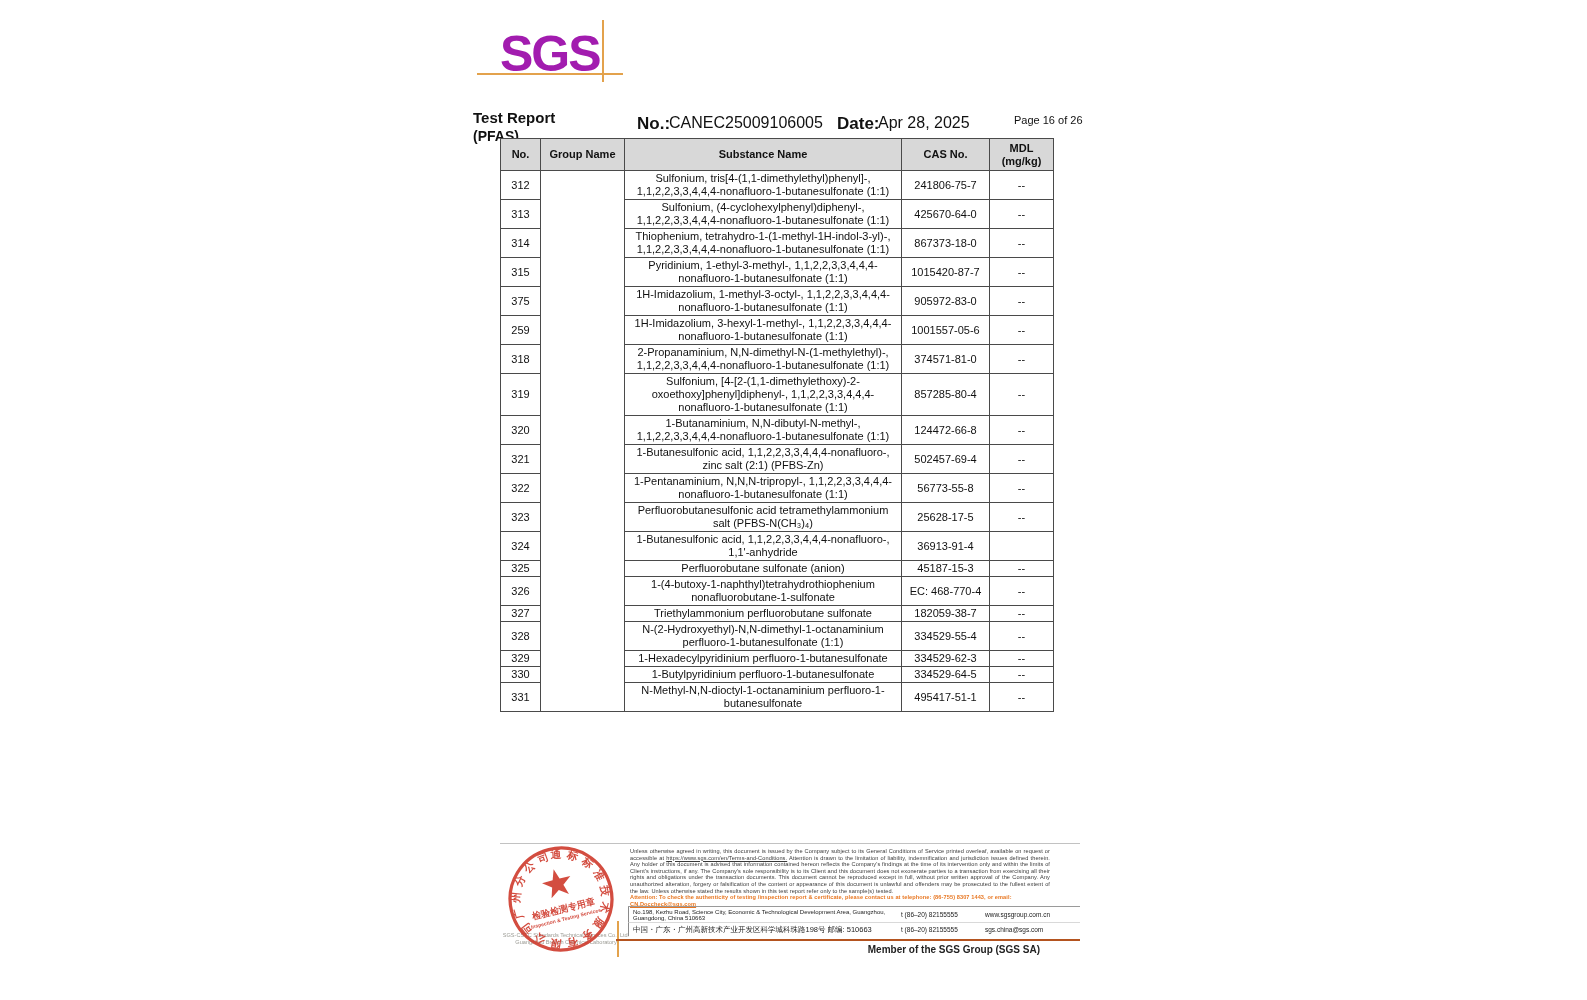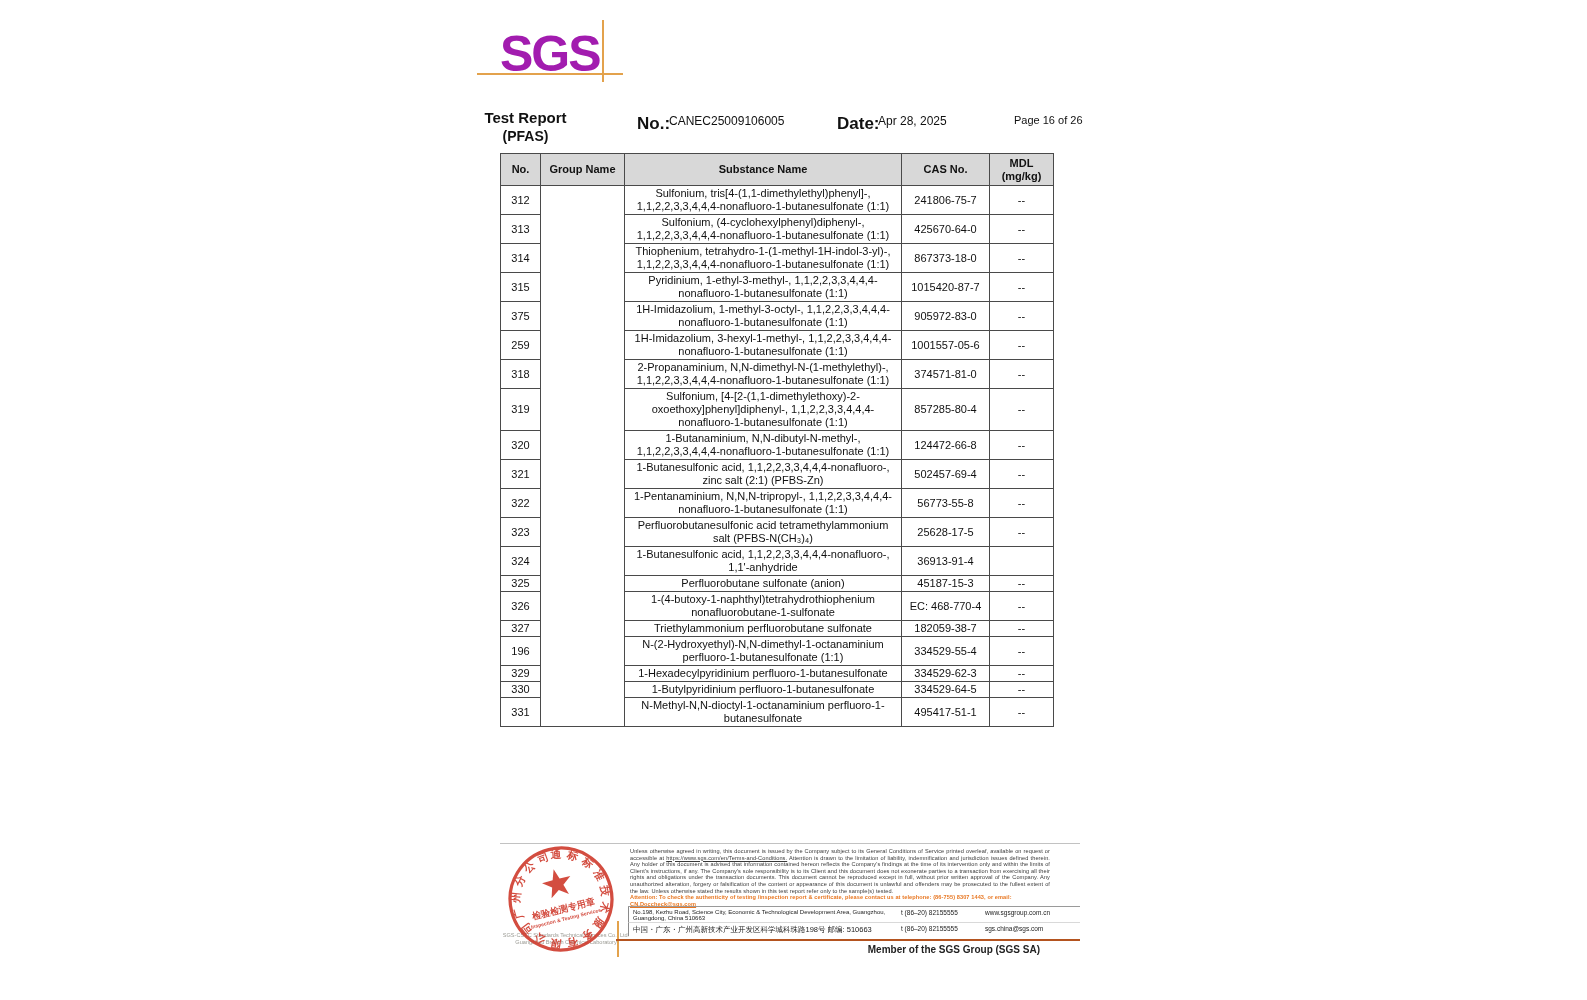--- a/index.html
+++ b/index.html
@@ -12,33 +12,33 @@
 
   
   .logo-text {
     left:500px; top:28px; font-size:50px; font-weight:bold; letter-spacing:-2px;
     color:#a21caf; line-height:52px; font-family:"Liberation Sans", sans-serif;
   }
   .logo-hline { left:477px; top:73px; width:146px; height:2px; background:#e3a24c; }
   .logo-vline { left:602px; top:20px; width:2px; height:62px; background:#e3a24c; }
 
   
-  .report-title { left:473px; top:108px; width:105px; text-align:center; }
+  .report-title { left:473px; top:108px; width:105px; }
   .report-title .t1 { font-size:15px; font-weight:bold; line-height:19px; }
   .report-title .t2 { font-size:14px; font-weight:bold; line-height:18px; }
   .hdr-lbl { font-size:17px; font-weight:bold; }
-  .hdr-val { font-size:12px; }
+  .hdr-val { font-size:16px; }
   .pos-no-lbl   { left:637px; top:114px; }
   .pos-no-val   { left:669px; top:114px; }
   .pos-date-lbl { left:837px; top:114px; }
   .pos-date-val { left:878px; top:114px; }
   .pos-page     { left:1014px; top:114px; font-size:11px; }
 
   
-  .tbl-wrap { left:500px; top:153px; width:553px; }
+  .tbl-wrap { left:500px; top:138px; width:553px; }
   table { border-collapse:collapse; width:553px; table-layout:fixed; }
   th, td { border:1px solid #4a4a4a; font-size:11px; vertical-align:middle; }
   thead th {
     background:#d8d8d8; font-weight:bold; text-align:center;
     padding:2px 2px; line-height:13px; height:32px;
   }
   th.col-mdl { white-space:pre-line; }
   td { padding:0 4px; line-height:13px; }
   td.c-no, td.c-cas, td.c-mdl, td.c-group { text-align:center; }
   td.c-sub { text-align:center; padding:1px 5px; }
@@ -50,21 +50,21 @@
 
   .legal {
     left:630px; top:848px; width:420px;
     font-size:5.6px; line-height:6.6px; text-align:justify; color:#3a3a3a;
     letter-spacing:0.1px;
   }
   .legal a, .attention a { color:inherit; text-decoration:underline; }
   .attention { color:#e87722; font-weight:bold; text-align:left; }
 
   .addr-block { left:628px; top:906px; width:452px; border-top:1px solid #9a9a9a; }
-  .addr-row { display:flex; border-left:1px solid #8a8a8a; padding:1.5px 0 1.5px 4px; }
+  .addr-row { display:flex; align-items:center; border-left:1px solid #8a8a8a; padding:1.5px 0 1.5px 4px; }
   .addr-row + .addr-row { border-top:1px solid #d9d9d9; }
   .addr-main { width:268px; font-size:6px; color:#222; }
   .addr-main.cn { font-size:7.5px; }
   .addr-tel { width:84px; font-size:6.5px; color:#222; }
   .addr-link { width:92px; font-size:6.5px; color:#222; text-decoration:none; }
   .foot-redline { left:616px; top:939px; width:464px; height:2px; background:#b4531f; }
   .foot-cropline { left:617px; top:921px; width:1.5px; height:36px; background:#e3a24c; }
   .member-line { left:780px; top:944px; width:260px; text-align:right; font-size:10px; font-weight:bold; color:#222; }
 
   .company-lines { left:498px; top:932px; width:136px; text-align:center; color:#9a9a93; font-size:5.6px; line-height:7px; }
@@ -199,21 +199,21 @@
           <td class="c-cas">EC: 468-770-4</td>
           <td class="c-mdl">--</td>
         </tr>
         <tr>
           <td class="c-no">327</td>
           <td class="c-sub">Triethylammonium perfluorobutane sulfonate</td>
           <td class="c-cas">182059-38-7</td>
           <td class="c-mdl">--</td>
         </tr>
         <tr>
-          <td class="c-no">196</td>
+          <td class="c-no">328</td>
           <td class="c-sub">N-(2-Hydroxyethyl)-N,N-dimethyl-1-octanaminium perfluoro-1-butanesulfonate (1:1)</td>
           <td class="c-cas">334529-55-4</td>
           <td class="c-mdl">--</td>
         </tr>
         <tr>
           <td class="c-no">329</td>
           <td class="c-sub">1-Hexadecylpyridinium perfluoro-1-butanesulfonate</td>
           <td class="c-cas">334529-62-3</td>
           <td class="c-mdl">--</td>
         </tr>

